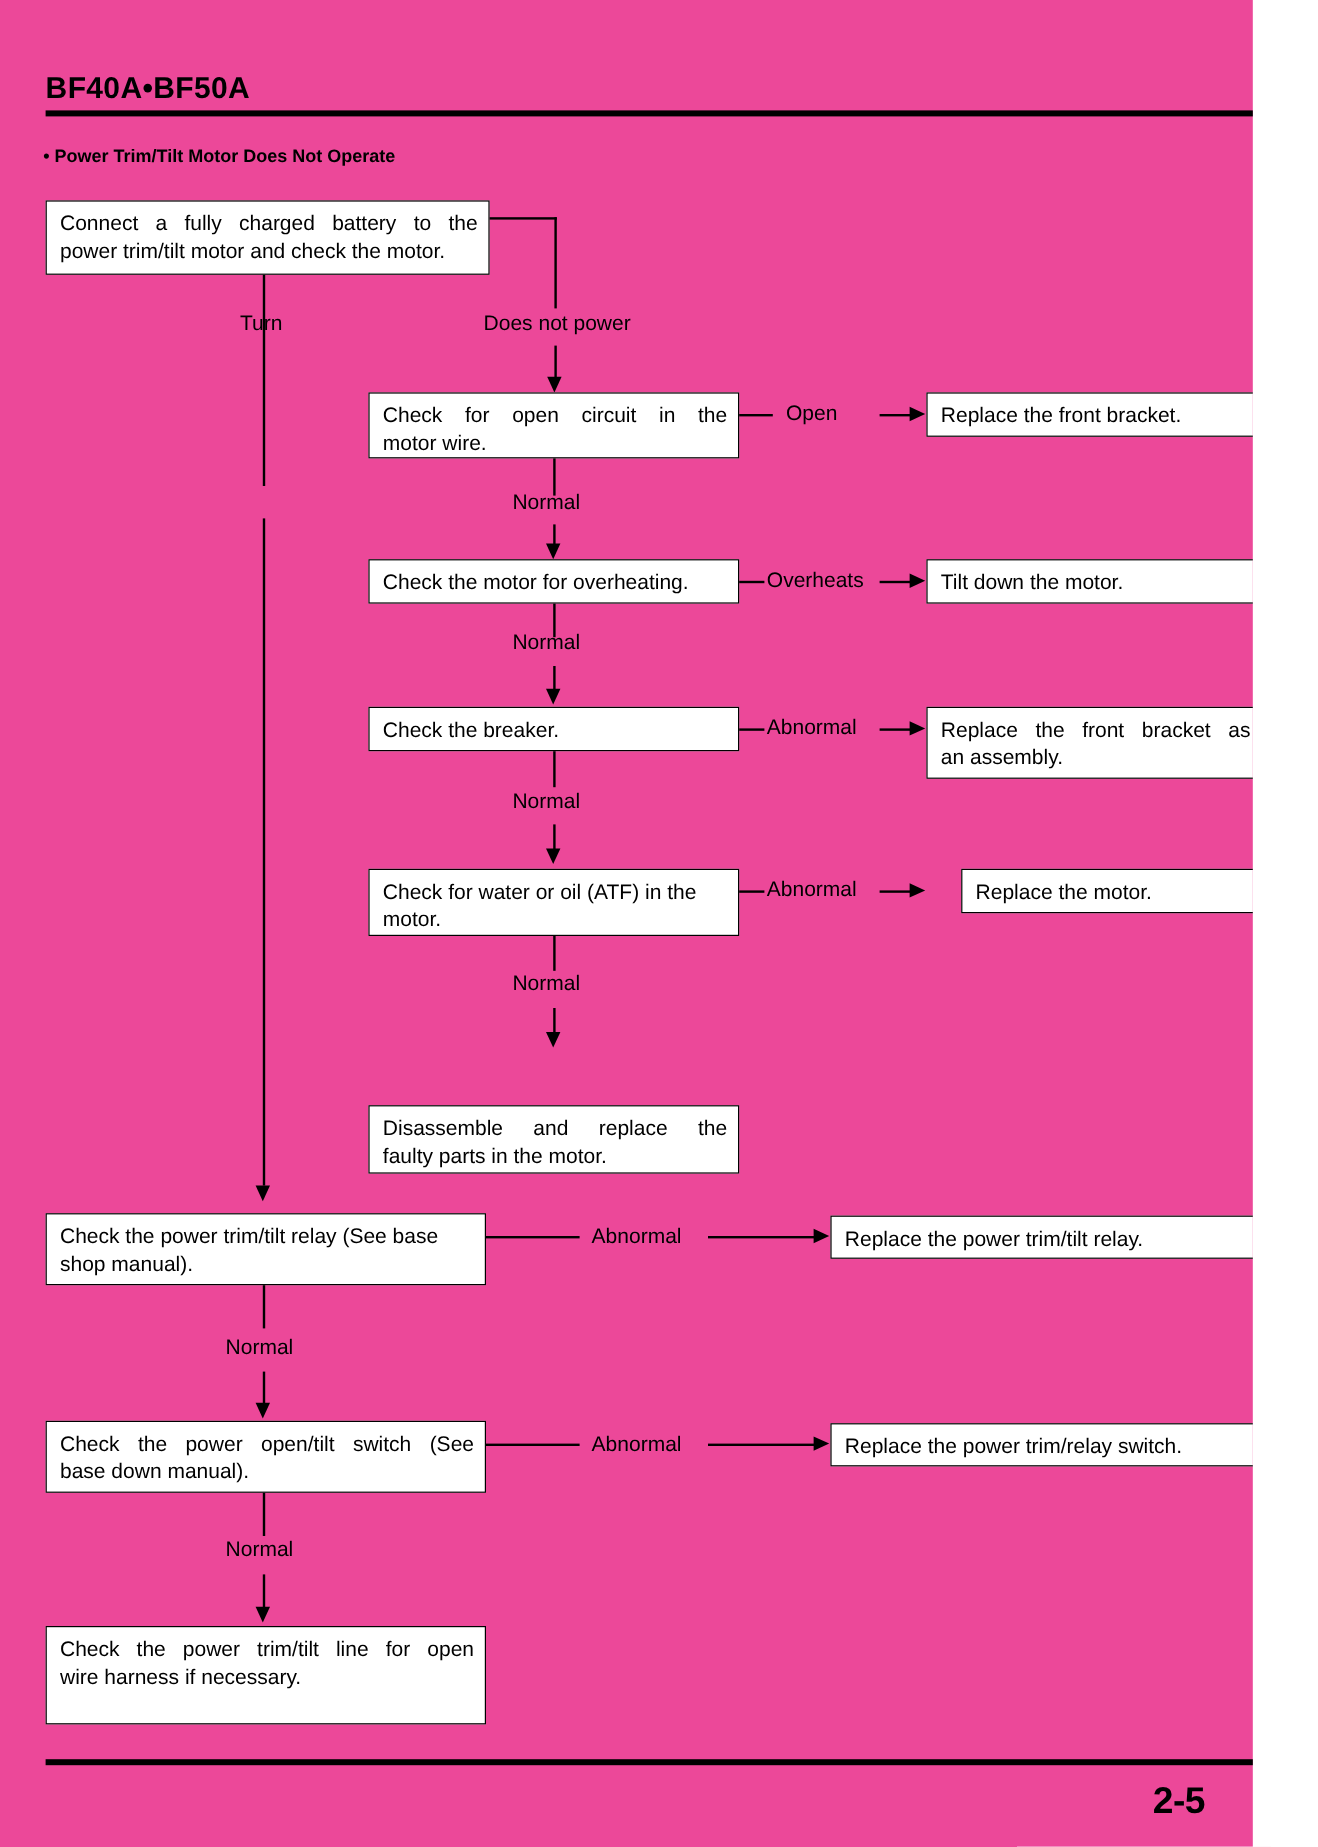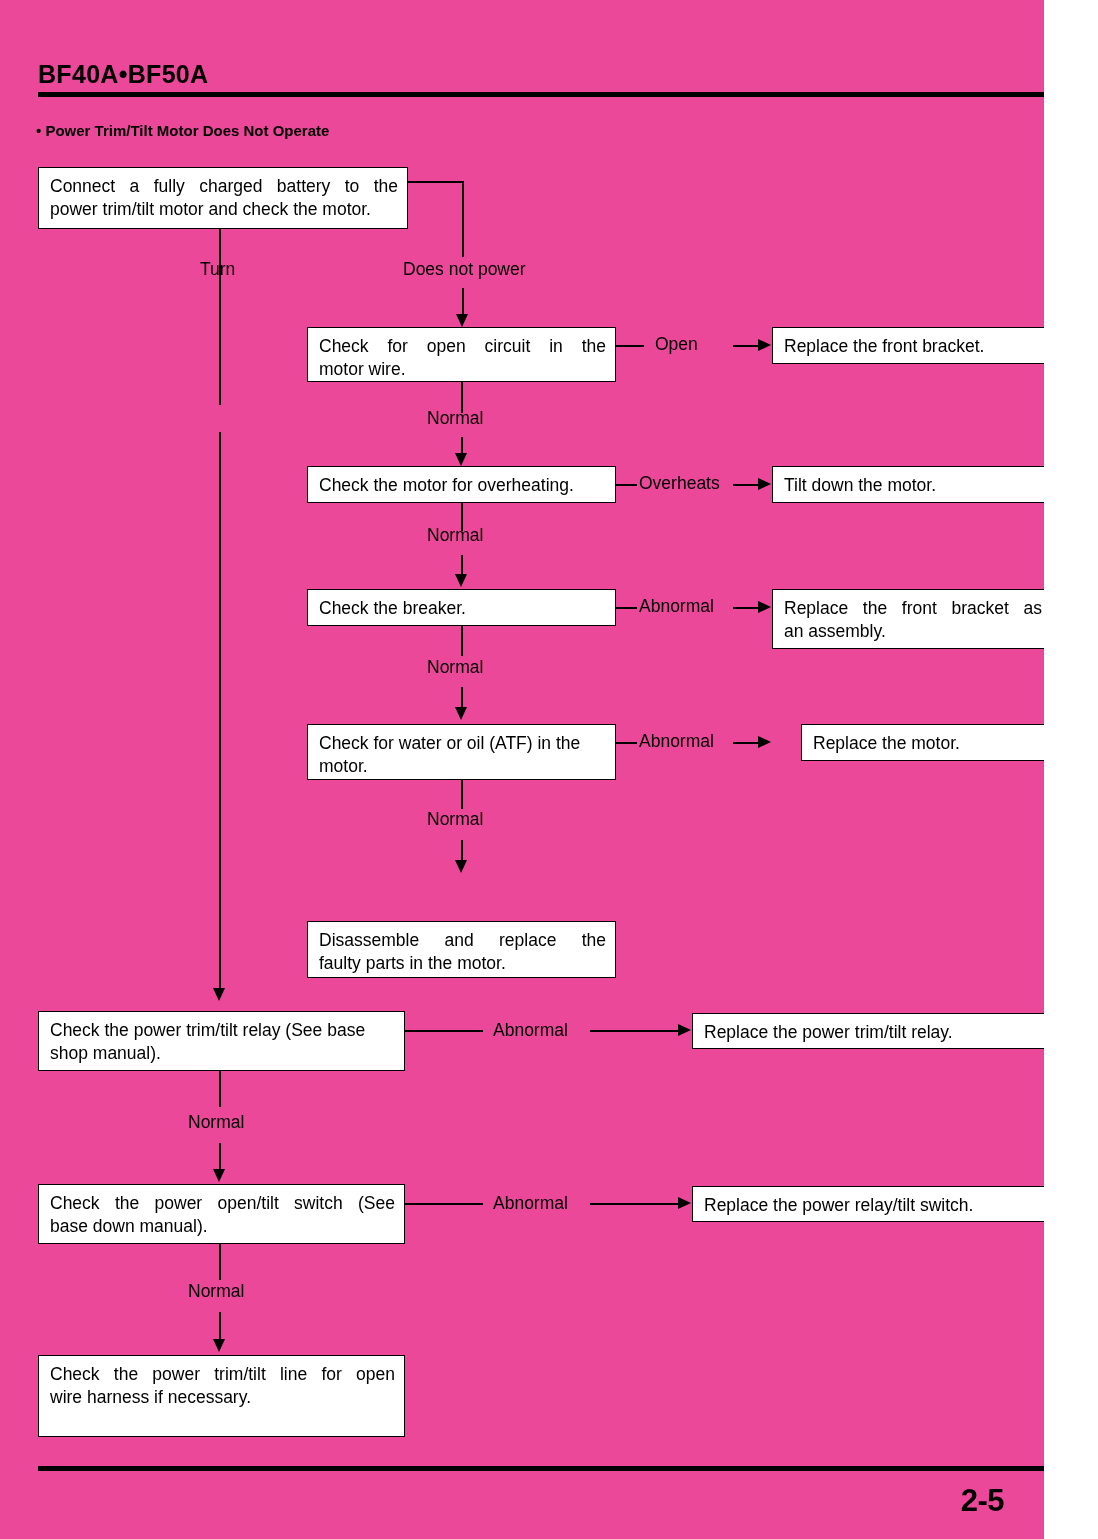--- a/index.html
+++ b/index.html
@@ -229,21 +229,21 @@
 
   <div class="node" style="left:38px; top:1184px; width:367px; height:60px;">
     <span class="line spread">Check the power open/tilt switch (See</span>
     <span class="line">base down manual).</span>
   </div>
   <div class="hline" style="left:405px; top:1203px; width:78px;"></div>
   <div class="edge-label" style="left:493px; top:1193px;">Abnormal</div>
   <div class="hline" style="left:590px; top:1203px; width:91px;"></div>
   <div class="arrow-right" style="left:678px; top:1197px;"></div>
   <div class="node" style="left:692px; top:1186px; width:360px; height:36px;">
-    <span class="line">Replace the power relay/tilt switch.</span>
+    <span class="line">Replace the power trim/relay switch.</span>
   </div>
   <div class="vline" style="left:219px; top:1244px; height:36px;"></div>
   <div class="edge-label" style="left:188px; top:1281px;">Normal</div>
   <div class="vline" style="left:219px; top:1312px; height:28px;"></div>
   <div class="arrow-down" style="left:213px; top:1339px;"></div>
 
   <div class="node" style="left:38px; top:1355px; width:367px; height:82px;">
     <span class="line spread">Check the power trim/tilt line for open</span>
     <span class="line">wire harness if necessary.</span>
   </div>

